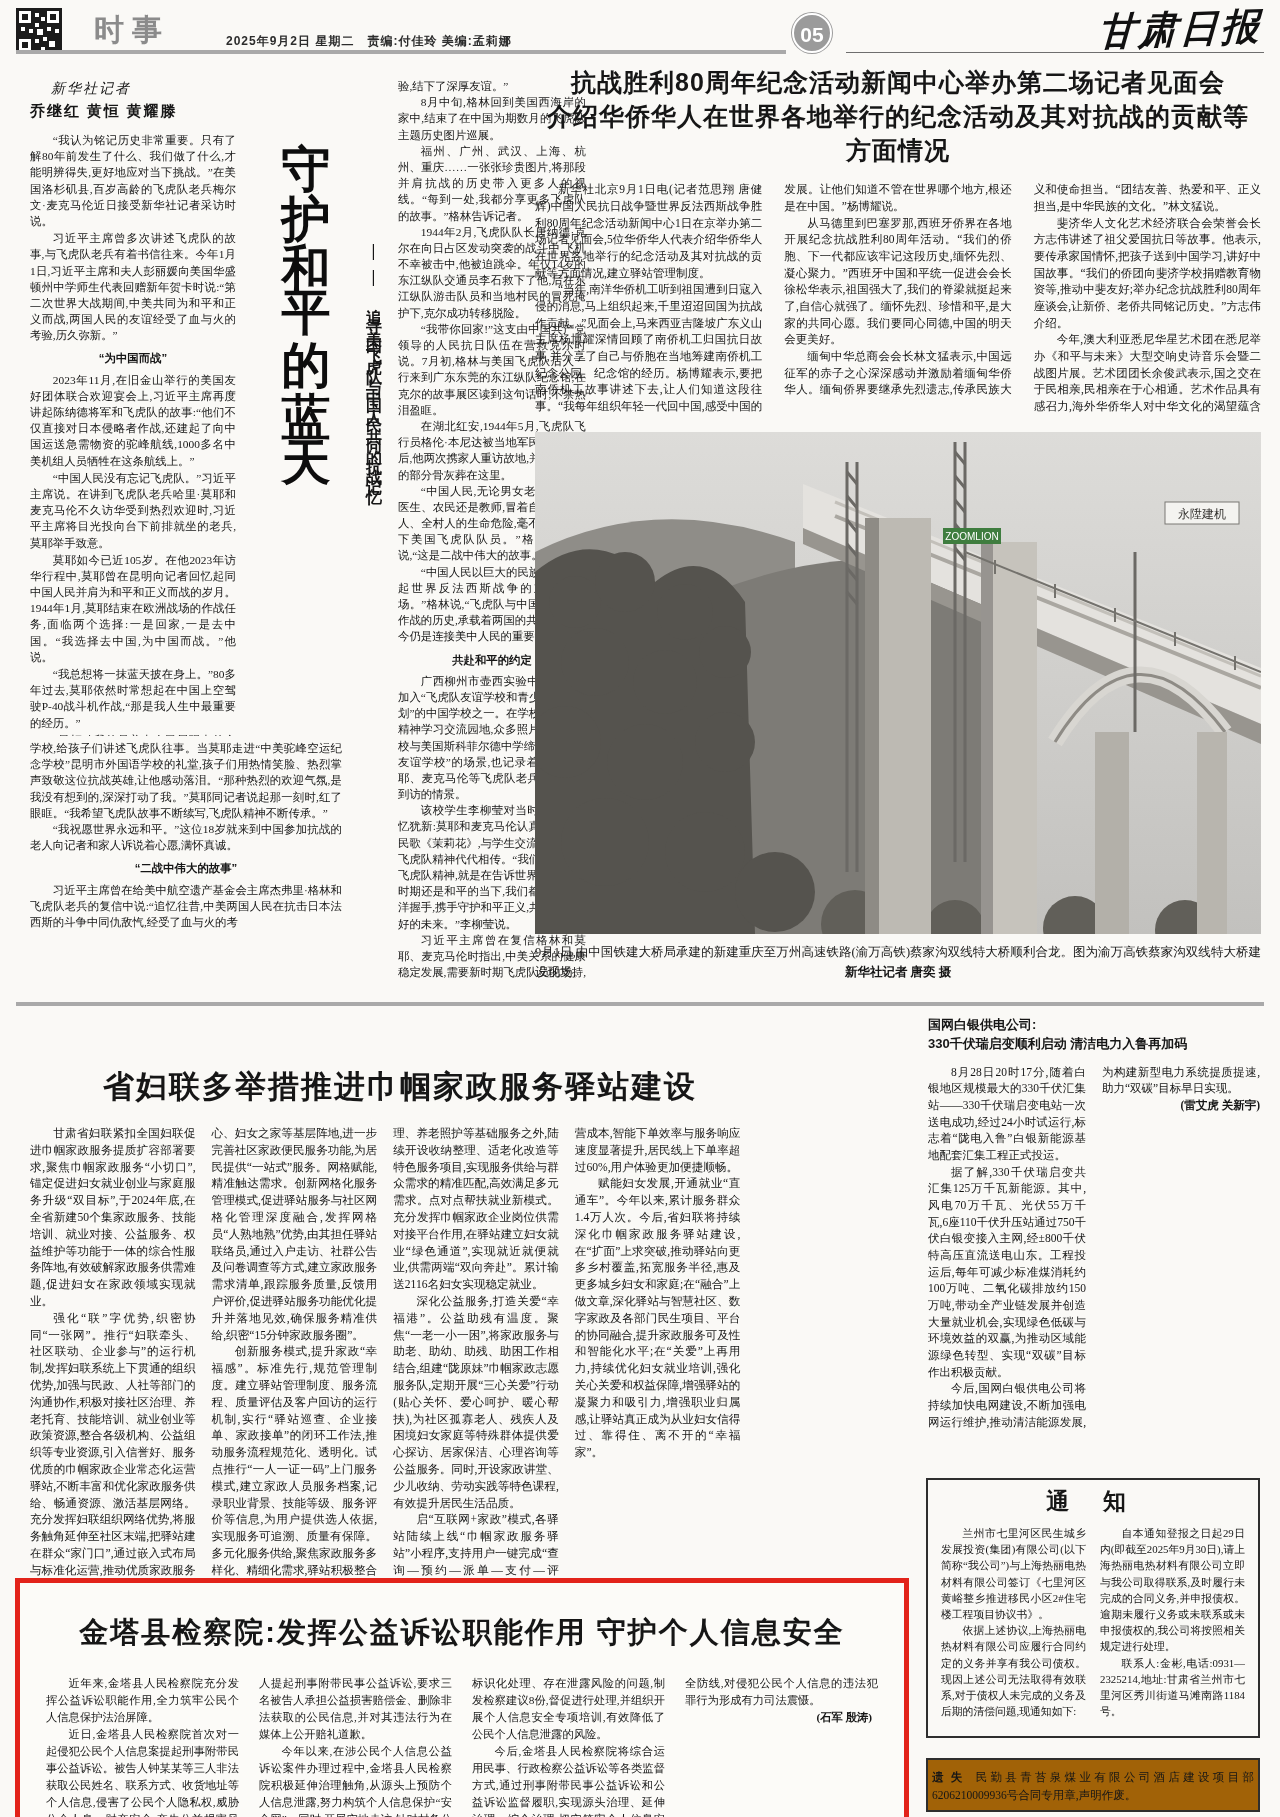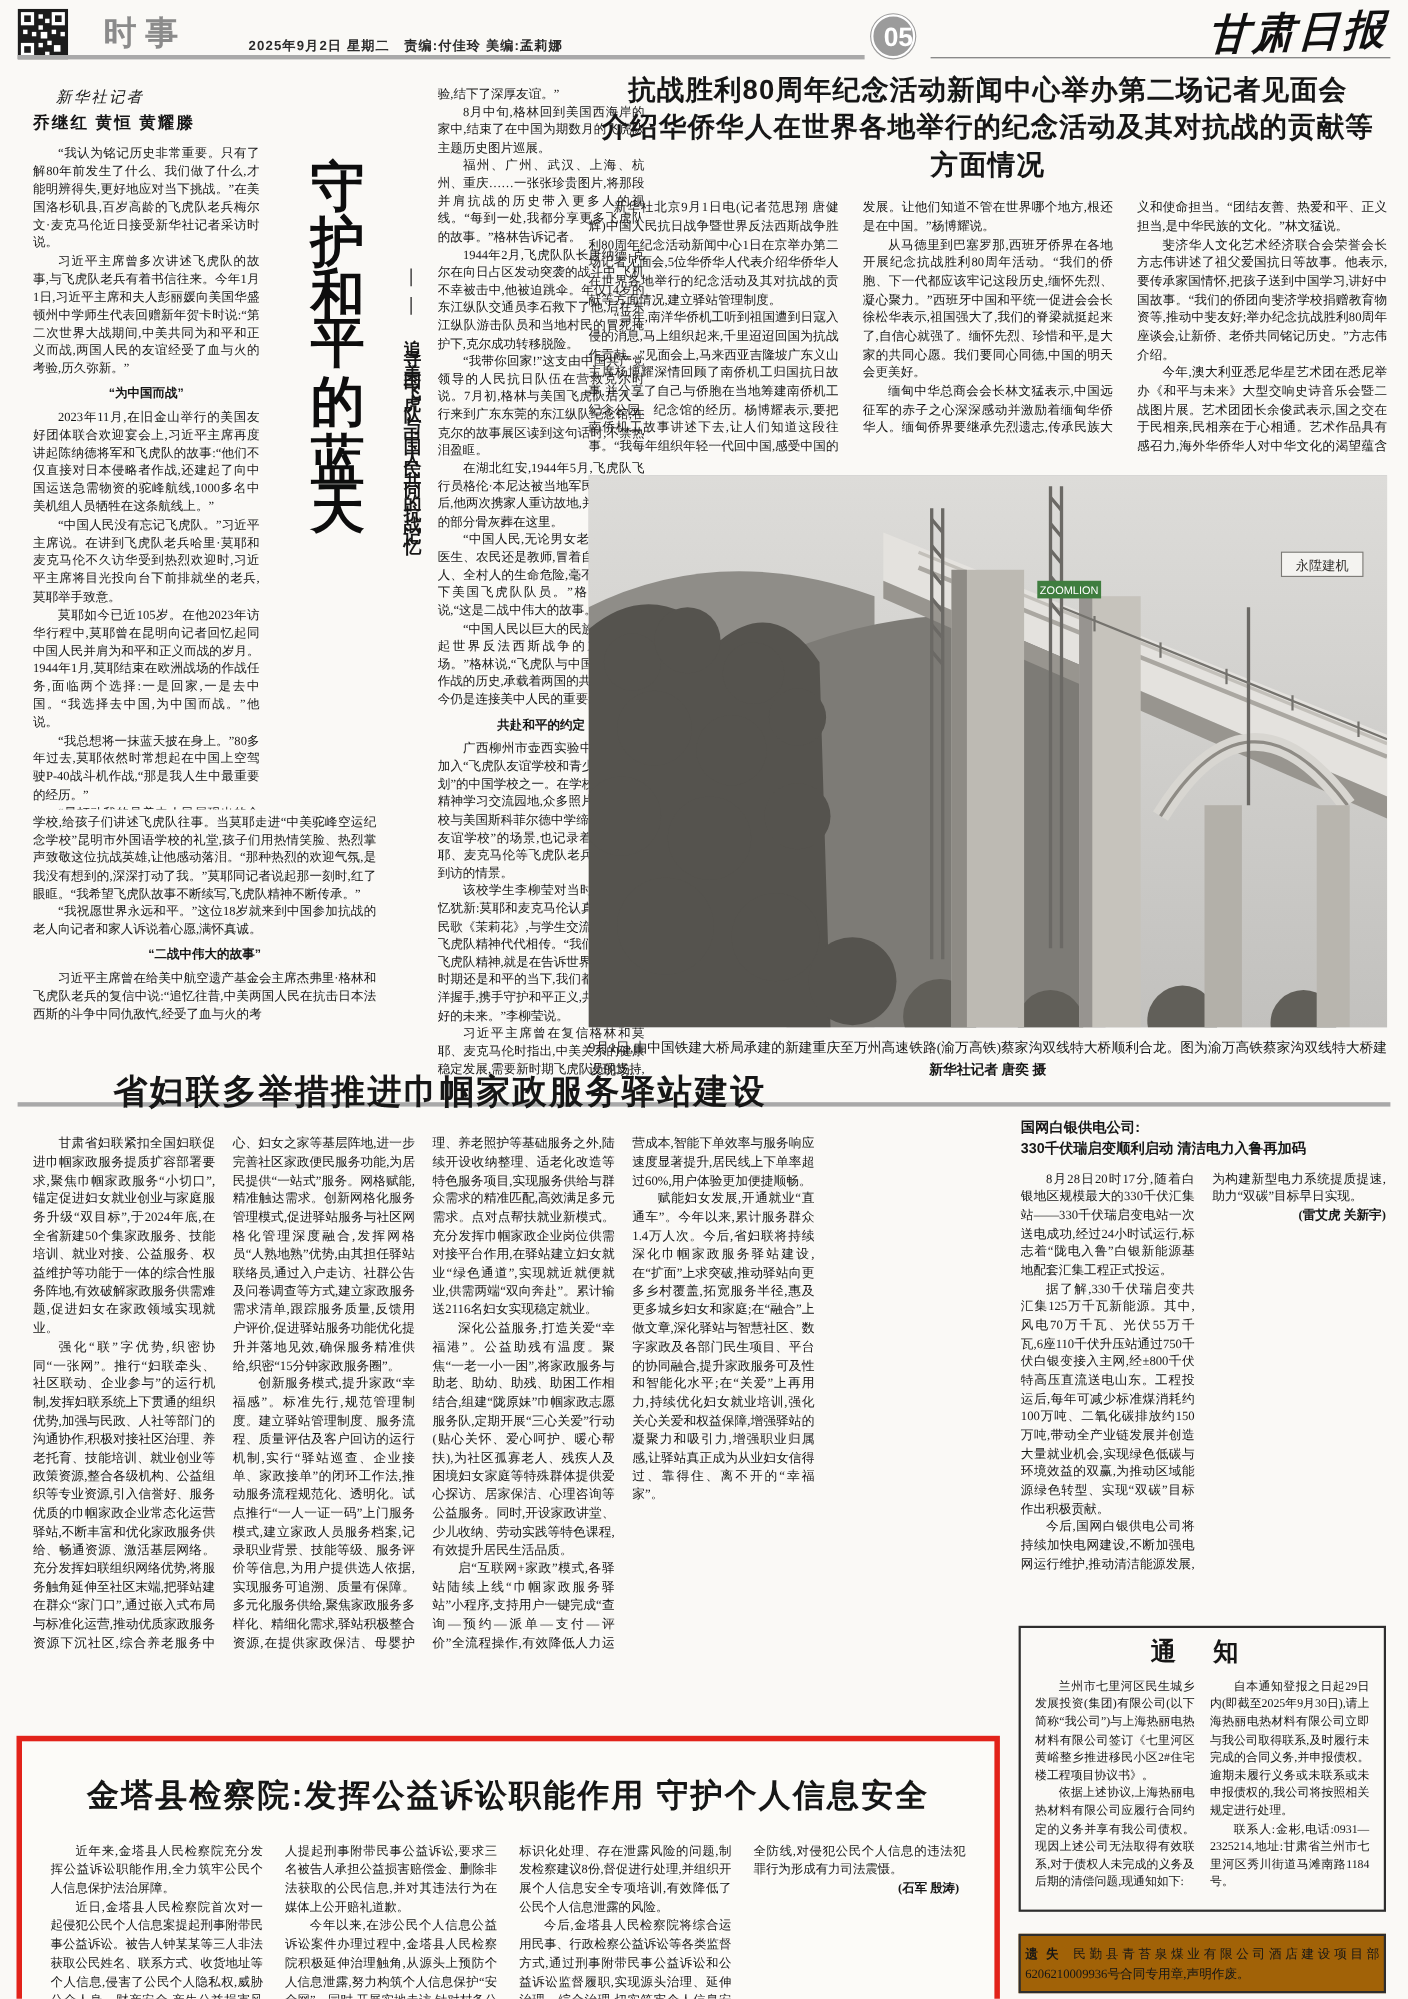--- a/index.html
+++ b/index.html
@@ -14,21 +14,21 @@
   
   .hdr { position:absolute; left:0; top:0; width:1280px; height:64px; }
   .qr { position:absolute; left:16px; top:8px; width:46px; height:46px; }
   .section-title { position:absolute; left:94px; top:10px; font-size:30px; font-weight:bold;
     color:#8b8b8b; letter-spacing:8px; }
   .dateline { position:absolute; left:226px; top:33px; font-size:12px; font-weight:bold; color:#2c2c2c;
     letter-spacing:1px; }
   .rule-l { position:absolute; left:16px; top:50px; width:770px; height:4px; background:#a9a9a9; }
   .rule-r { position:absolute; left:846px; top:52px; width:418px; height:1px; background:#6e6e6e; }
   .pagenum { position:absolute; left:792px; top:13px; width:40px; height:40px; border-radius:50%;
-    background:#9b9b9b; color:#fff; font-size:24px; font-weight:bold; text-align:right;
+    background:#9b9b9b; color:#fff; font-size:21px; font-weight:bold; text-align:center;
     line-height:40px; border:2px solid #fff; box-shadow:0 0 0 1px #9b9b9b; }
   .masthead { position:absolute; right:18px; top:4px; font-size:38px; font-weight:bold;
     font-style:italic; letter-spacing:3px; transform:rotate(-2deg) skewX(-4deg); color:#111; }
 
   
   .p { text-indent:2em; text-align:justify; }
   .noind { text-indent:0; }
   .subhead { text-align:center; font-weight:bold; margin:7px 0 5px; font-family:"Liberation Sans","DejaVu Sans",sans-serif; }
 
   
@@ -59,21 +59,21 @@
   .photo { position:absolute; left:535px; top:432px; width:726px; height:502px; overflow:hidden;
     background:#c9c9c7; }
   .caption { position:absolute; left:535px; top:942px; width:726px; font-size:12.5px; line-height:1.6;
     text-align:justify; }
   .caption .credit { display:block; text-align:center; margin-top:-20px; font-weight:bold; }
 
   
   .midrule { position:absolute; left:16px; top:1002px; width:1248px; height:4px; background:#a9a9a9; }
 
   
-  .fulian { position:absolute; left:30px; top:972px; width:892px; }
+  .fulian { position:absolute; left:30px; top:1066px; width:892px; }
   .fulian h1 { width:740px; text-align:center; font-size:31px; font-weight:bold; letter-spacing:2px; }
   .fulian-body { margin-top:18px; height:486px; columns:5; column-gap:16px; column-fill:auto;
     font-size:11.6px; line-height:1.45; overflow:hidden; }
 
   
   .guowang { position:absolute; left:928px; top:1016px; width:332px; }
   .guowang .gh { font-size:13px; font-weight:bold; line-height:1.45; }
   .gw-body { margin-top:10px; height:368px; columns:2; column-gap:16px; column-fill:auto;
     font-size:11.5px; line-height:1.45; overflow:hidden; }
   .gw-credit { text-align:right; font-weight:bold; text-indent:0; }

